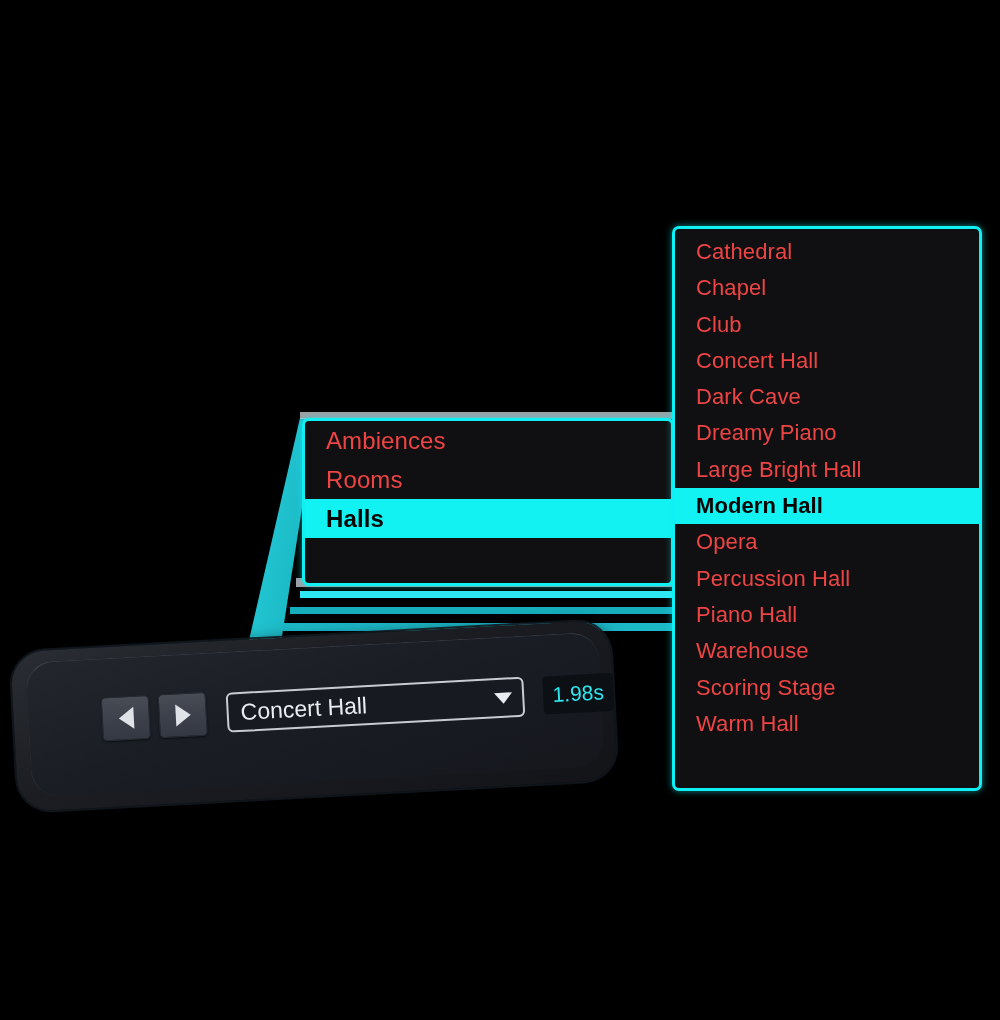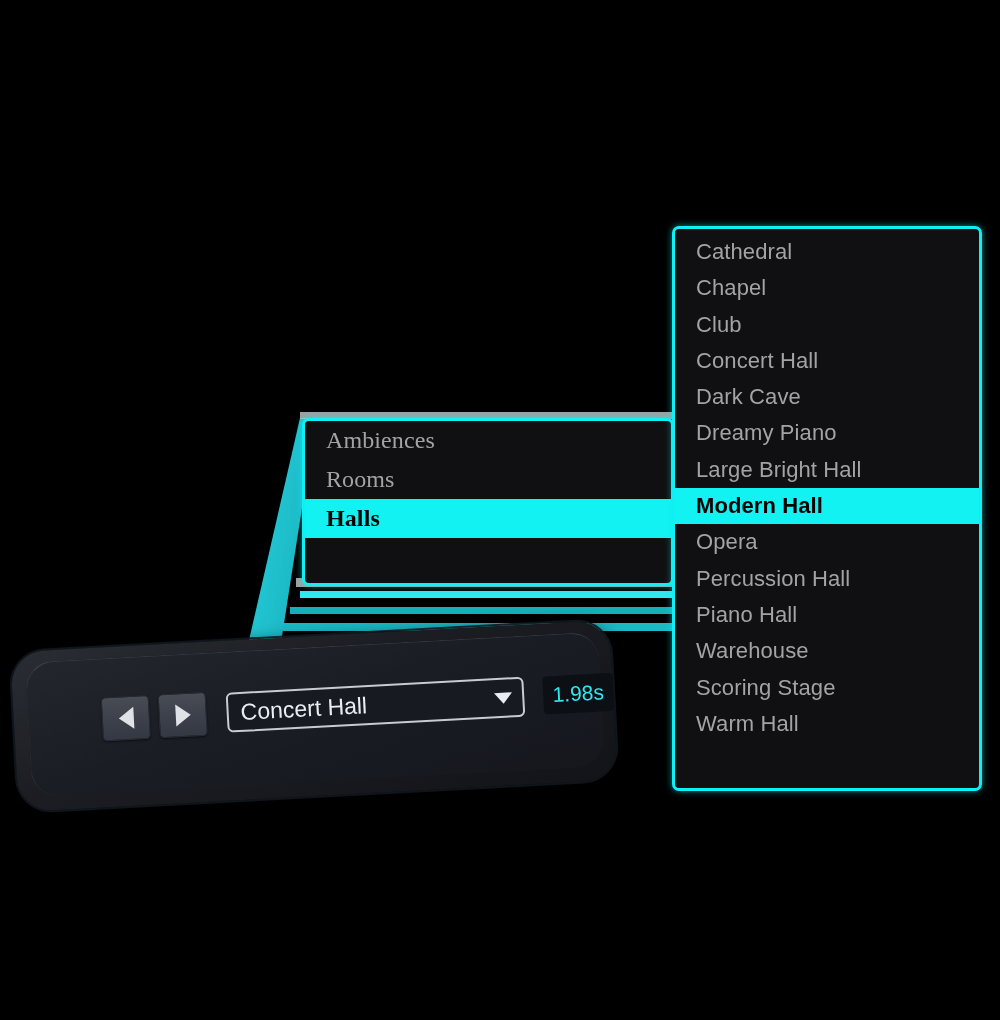--- a/index.html
+++ b/index.html
@@ -78,21 +78,21 @@
   .menu {
     position: absolute;
     background: #101012;
     border: 3px solid #0ff0f5;
     border-radius: 7px;
     box-shadow: 0 0 7px rgba(20,240,245,.55);
     box-sizing: border-box;
     overflow: hidden;
   }
   .menu-item {
-    color: #a3a3a3;
+    color: #ef4444;
     font-size: 23px;
     line-height: 36px;
     height: 36px;
     padding: 0 0 0 21px;
     white-space: nowrap;
     letter-spacing: .1px;
   }
   .menu-item.selected {
     background: #13f2f2;
     color: #050505;
@@ -104,21 +104,20 @@
     left: 302px;
     top: 418px;
     width: 372px;
     height: 168px;
     z-index: 2;
   }
   #menu-categories .menu-item {
     height: 39px;
     line-height: 39px;
     font-size: 24px;
-    font-family: Liberation Serif, serif;
   }
 
   
   #menu-presets {
     left: 672px;
     top: 226px;
     width: 310px;
     height: 565px;
     z-index: 4;
     padding: 5px 0;

